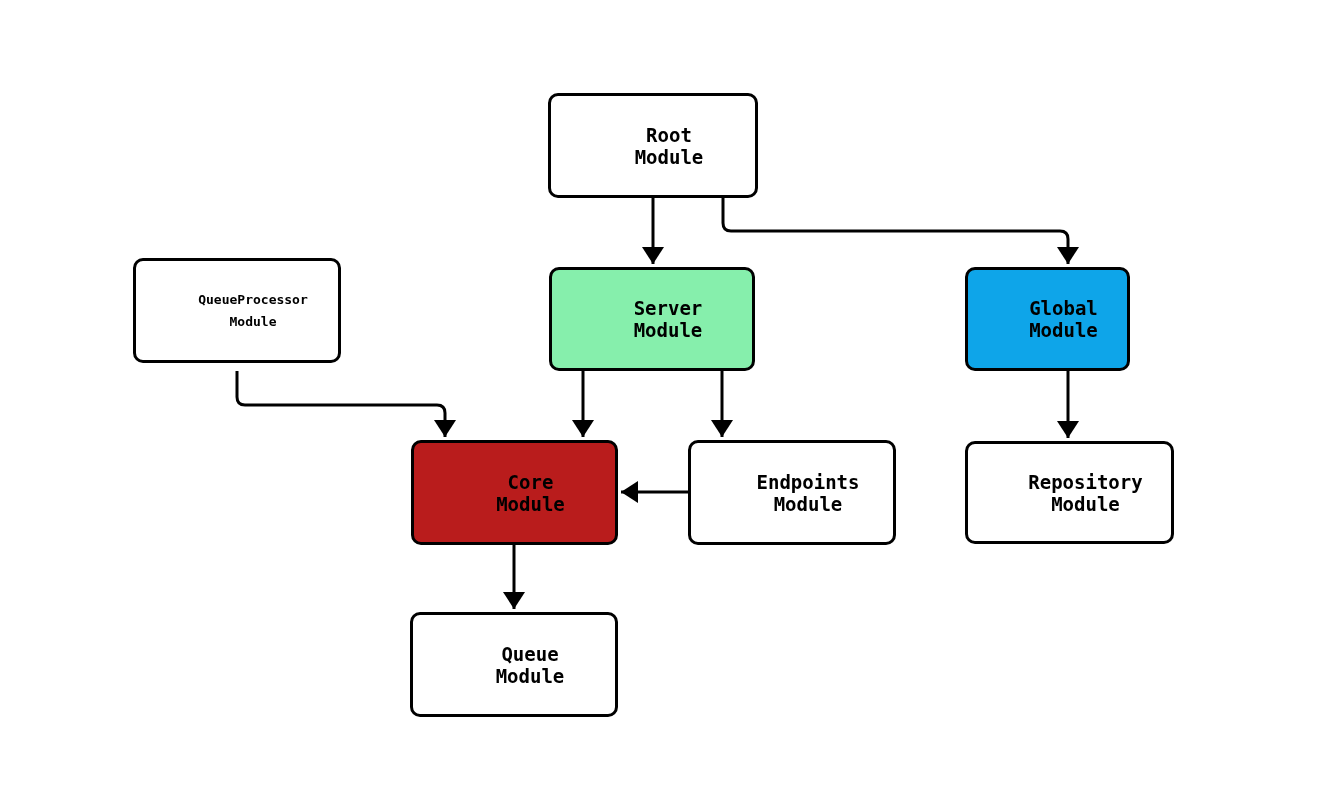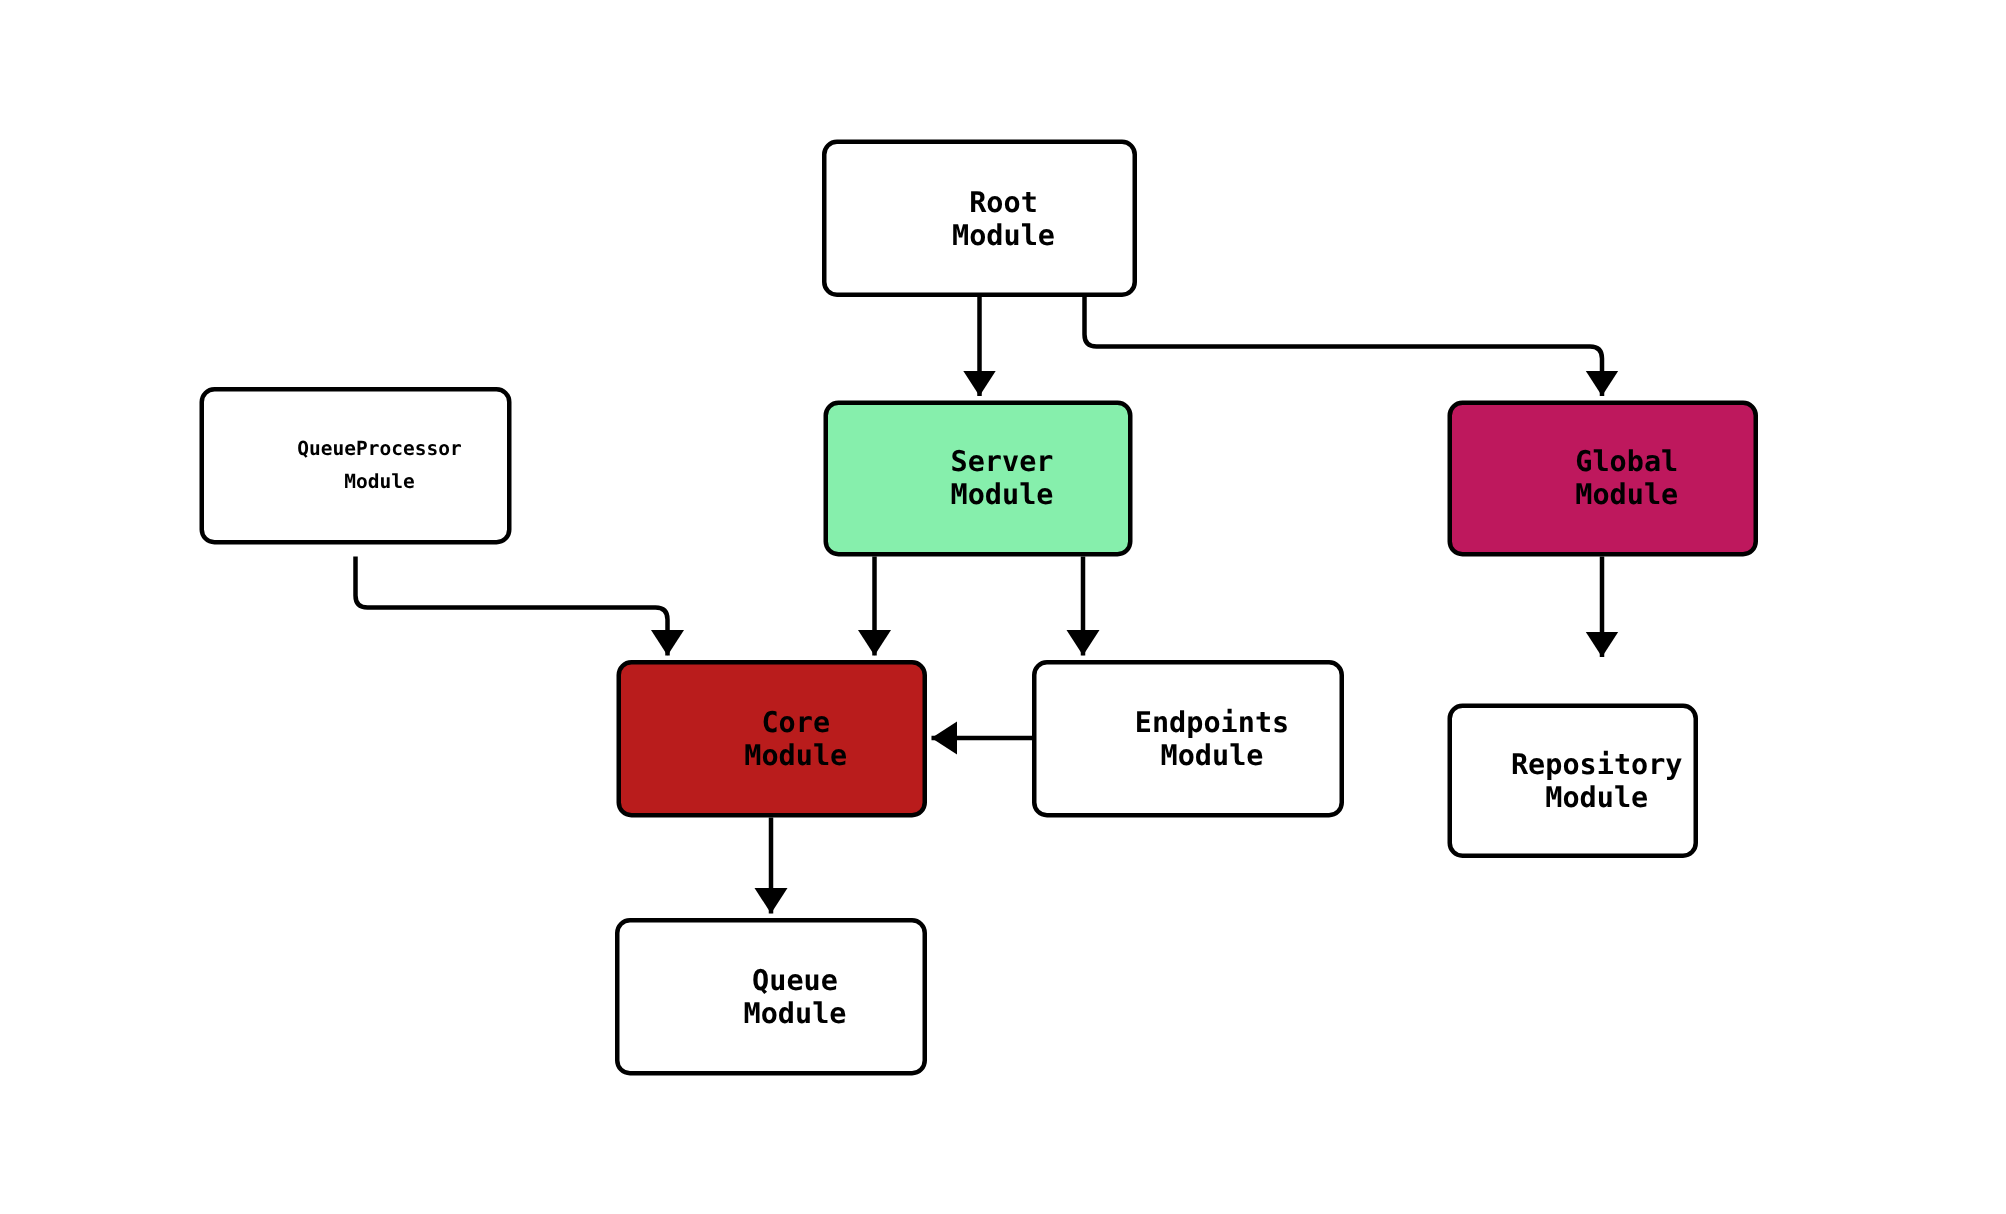--- a/index.html
+++ b/index.html
@@ -69,33 +69,33 @@
         <div class="node-label-line">Module</div>
       </div>
       <div class="node" style="left: 133px; top: 258px; width: 208px; height: 105px; background: rgb(255, 255, 255); border: 3px solid rgb(0, 0, 0); border-radius: 10px; color: rgb(0, 0, 0); font-size: 13px; line-height: 22px;">
         <div class="node-label-line">QueueProcessor</div>
         <div class="node-label-line">Module</div>
       </div>
       <div class="node" style="left: 549px; top: 267px; width: 206px; height: 104px; background: #86efac; border: 3px solid rgb(0, 0, 0); border-radius: 10px; color: rgb(0, 0, 0); font-size: 19px; line-height: 22px;">
         <div class="node-label-line">Server</div>
         <div class="node-label-line">Module</div>
       </div>
-      <div class="node" style="left: 965px; top: 267px; width: 207px; height: 104px; background: #be185d; border: 3px solid rgb(0, 0, 0); border-radius: 10px; color: rgb(0, 0, 0); font-size: 19px; line-height: 22px;">
+      <div class="node" style="left: 965px; top: 267px; width: 165px; height: 104px; background: #0ea5e9; border: 3px solid rgb(0, 0, 0); border-radius: 10px; color: rgb(0, 0, 0); font-size: 19px; line-height: 22px;">
         <div class="node-label-line">Global</div>
         <div class="node-label-line">Module</div>
       </div>
       <div class="node" style="left: 411px; top: 440px; width: 207px; height: 105px; background: #b91c1c; border: 3px solid rgb(0, 0, 0); border-radius: 10px; color: rgb(0, 0, 0); font-size: 19px; line-height: 22px;">
         <div class="node-label-line">Core</div>
         <div class="node-label-line">Module</div>
       </div>
       <div class="node" style="left: 688px; top: 440px; width: 208px; height: 105px; background: rgb(255, 255, 255); border: 3px solid rgb(0, 0, 0); border-radius: 10px; color: rgb(0, 0, 0); font-size: 19px; line-height: 22px;">
         <div class="node-label-line">Endpoints</div>
         <div class="node-label-line">Module</div>
       </div>
-      <div class="node" style="left: 965px; top: 441px; width: 167px; height: 103px; background: rgb(255, 255, 255); border: 3px solid rgb(0, 0, 0); border-radius: 10px; color: rgb(0, 0, 0); font-size: 19px; line-height: 22px; margin-top: 28px;">
+      <div class="node" style="left: 965px; top: 441px; width: 209px; height: 103px; background: rgb(255, 255, 255); border: 3px solid rgb(0, 0, 0); border-radius: 10px; color: rgb(0, 0, 0); font-size: 19px; line-height: 22px;">
         <div class="node-label-line">Repository</div>
         <div class="node-label-line">Module</div>
       </div>
       <div class="node" style="left: 410px; top: 612px; width: 208px; height: 105px; background: rgb(255, 255, 255); border: 3px solid rgb(0, 0, 0); border-radius: 10px; color: rgb(0, 0, 0); font-size: 19px; line-height: 22px;">
         <div class="node-label-line">Queue</div>
         <div class="node-label-line">Module</div>
       </div>
     </div>
 </div>
 

